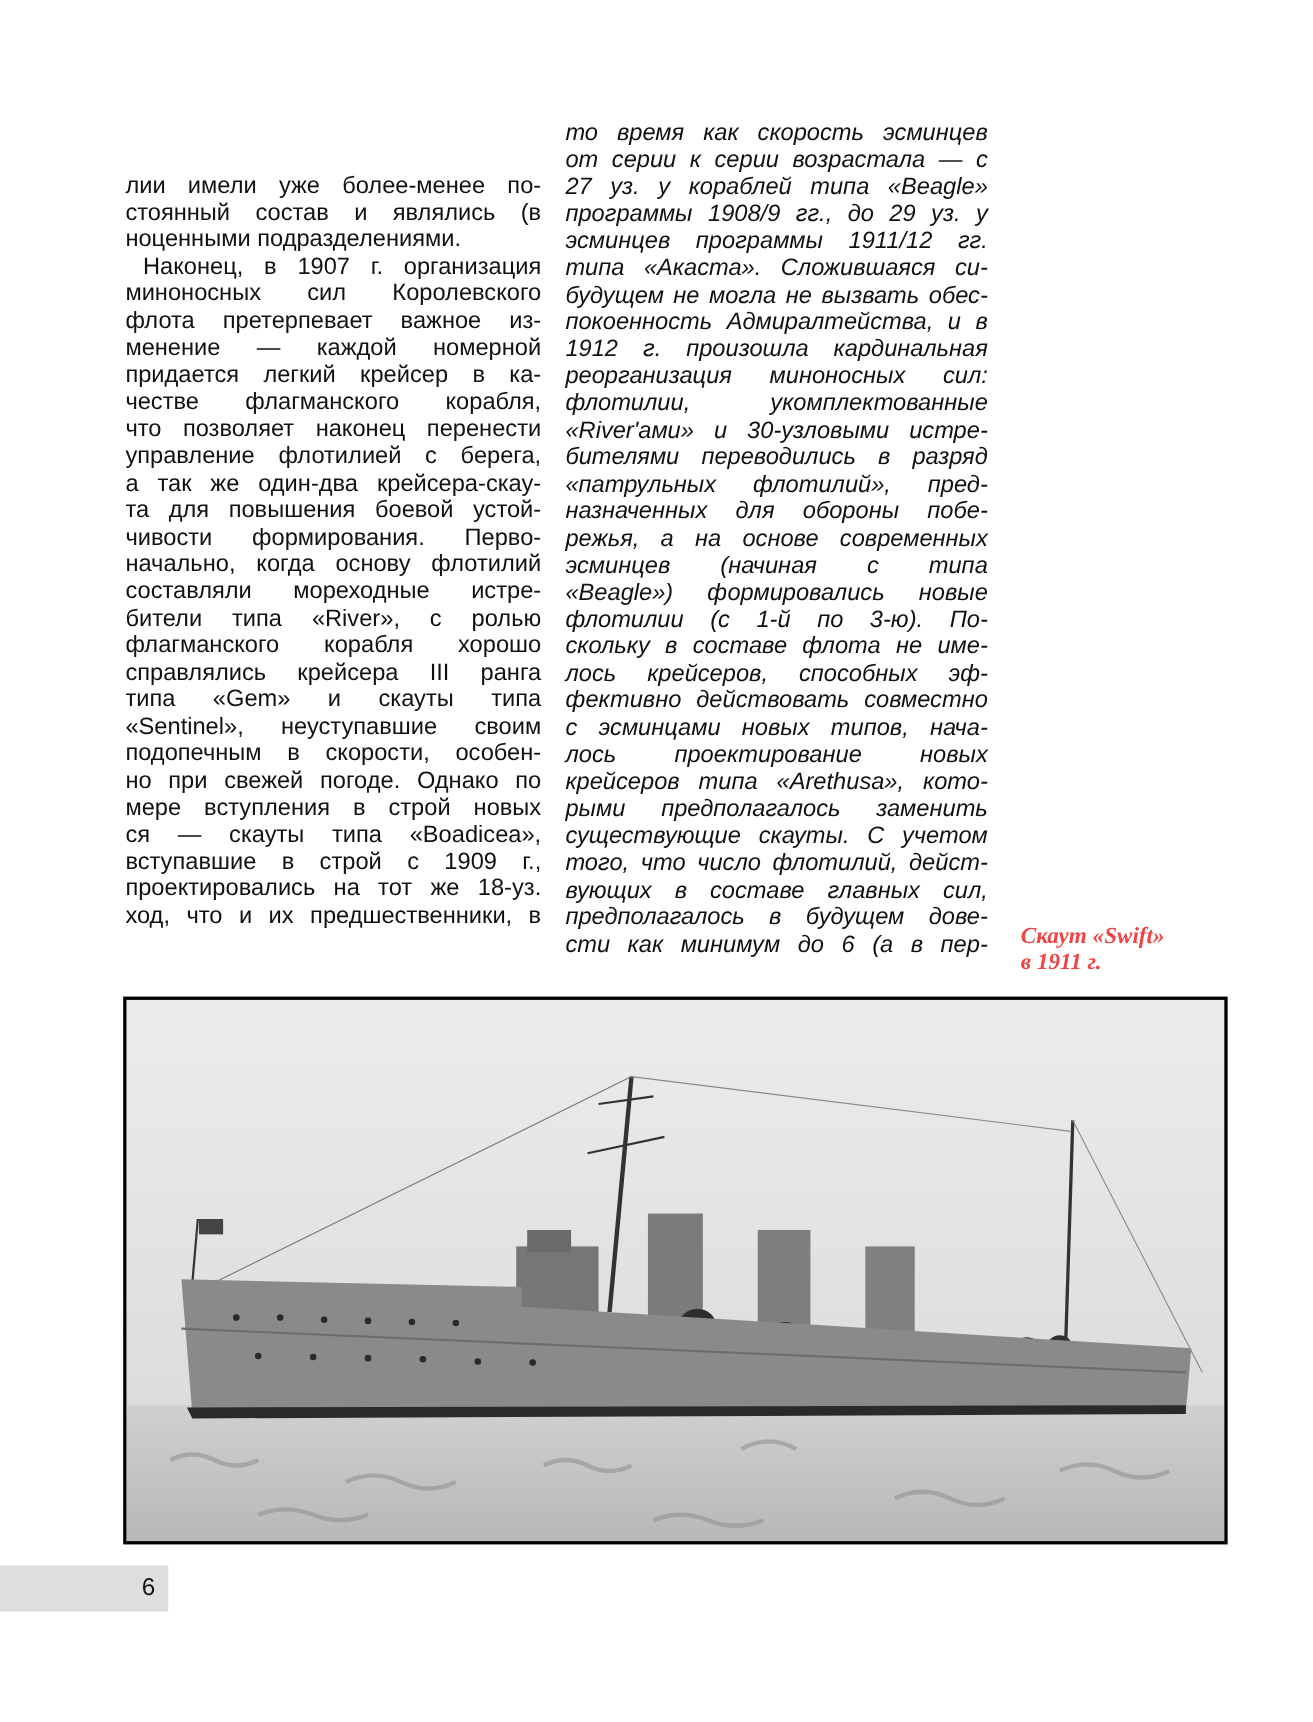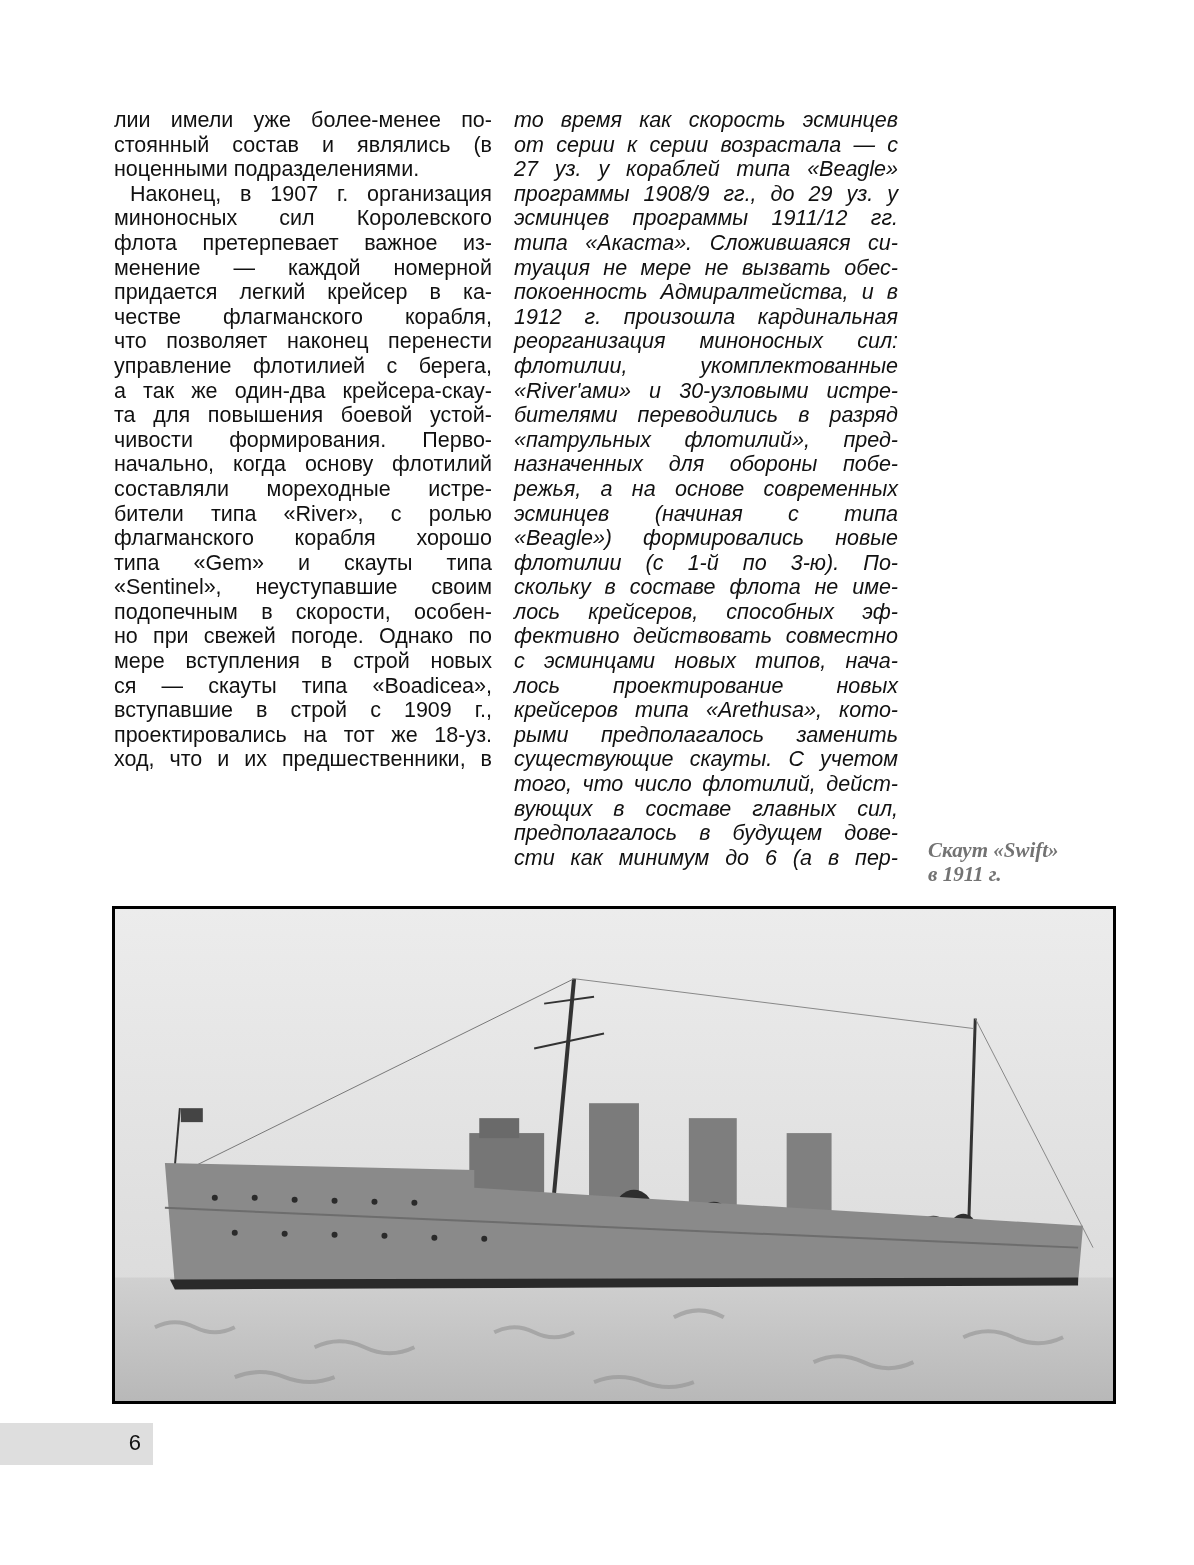--- a/index.html
+++ b/index.html
@@ -7,31 +7,31 @@
   .page { position: absolute; inset: 0; }
   .col {
     position: absolute;
     top: 108px;
     font-family: "Liberation Sans", sans-serif;
     font-size: 21.5px;
     line-height: 24.6px;
     color: #111;
     text-align: justify;
   }
-  .col.left { left: 114px; width: 378px; }
+  .col.left { left: 114px; width: 378px; margin-top: 48px; }
   .col.right { left: 514px; width: 384px; font-style: italic; }
   .col .line { display: block; text-align: justify; text-align-last: justify; white-space: nowrap; }
   .col .line.last { text-align-last: left; }
   .caption {
     position: absolute;
     left: 928px; top: 838px;
     font-family: "Liberation Serif", serif;
     font-weight: bold; font-style: italic;
     font-size: 21px; line-height: 24px;
-    color: #737373;
+    color: #ef4444;
   }
   .photo {
     position: absolute;
     left: 112px; top: 906px;
     width: 1004px; height: 498px;
     border: 3px solid #000;
     box-sizing: border-box;
     overflow: hidden;
     background: #e8e8e8;
   }
@@ -65,38 +65,39 @@
       <span class="line">честве флагманского корабля,</span>
       <span class="line">что позволяет наконец перенести</span>
       <span class="line">управление флотилией с берега,</span>
       <span class="line">а так же один-два крейсера-скау-</span>
       <span class="line">та для повышения боевой устой-</span>
       <span class="line">чивости формирования. Перво-</span>
       <span class="line">начально, когда основу флотилий</span>
       <span class="line">составляли мореходные истре-</span>
       <span class="line">бители типа «River», с ролью</span>
       <span class="line">флагманского корабля хорошо</span>
+      <span class="line">справлялись крейсера III ранга</span>
       <span class="line">типа «Gem» и скауты типа</span>
       <span class="line">«Sentinel», неуступавшие своим</span>
       <span class="line">подопечным в скорости, особен-</span>
       <span class="line">но при свежей погоде. Однако по</span>
       <span class="line">мере вступления в строй новых</span>
       <span class="line">ся — скауты типа «Boadicea»,</span>
       <span class="line">вступавшие в строй с 1909 г.,</span>
       <span class="line">проектировались на тот же 18-уз.</span>
       <span class="line">ход, что и их предшественники, в</span>
     </div>
   <div class="col right" id="col-right">
       <span class="line">то время как скорость эсминцев</span>
       <span class="line">от серии к серии возрастала — с</span>
       <span class="line">27 уз. у кораблей типа «Beagle»</span>
       <span class="line">программы 1908/9 гг., до 29 уз. у</span>
       <span class="line">эсминцев программы 1911/12 гг.</span>
       <span class="line">типа «Акаста». Сложившаяся си-</span>
-      <span class="line">туация не мере не вызвать обес-</span>
+      <span class="line">будущем не могла не вызвать обес-</span>
       <span class="line">покоенность Адмиралтейства, и в</span>
       <span class="line">1912 г. произошла кардинальная</span>
       <span class="line">реорганизация миноносных сил:</span>
       <span class="line">флотилии, укомплектованные</span>
       <span class="line">«River'ами» и 30-узловыми истре-</span>
       <span class="line">бителями переводились в разряд</span>
       <span class="line">«патрульных флотилий», пред-</span>
       <span class="line">назначенных для обороны побе-</span>
       <span class="line">режья, а на основе современных</span>
       <span class="line">эсминцев (начиная с типа</span>

